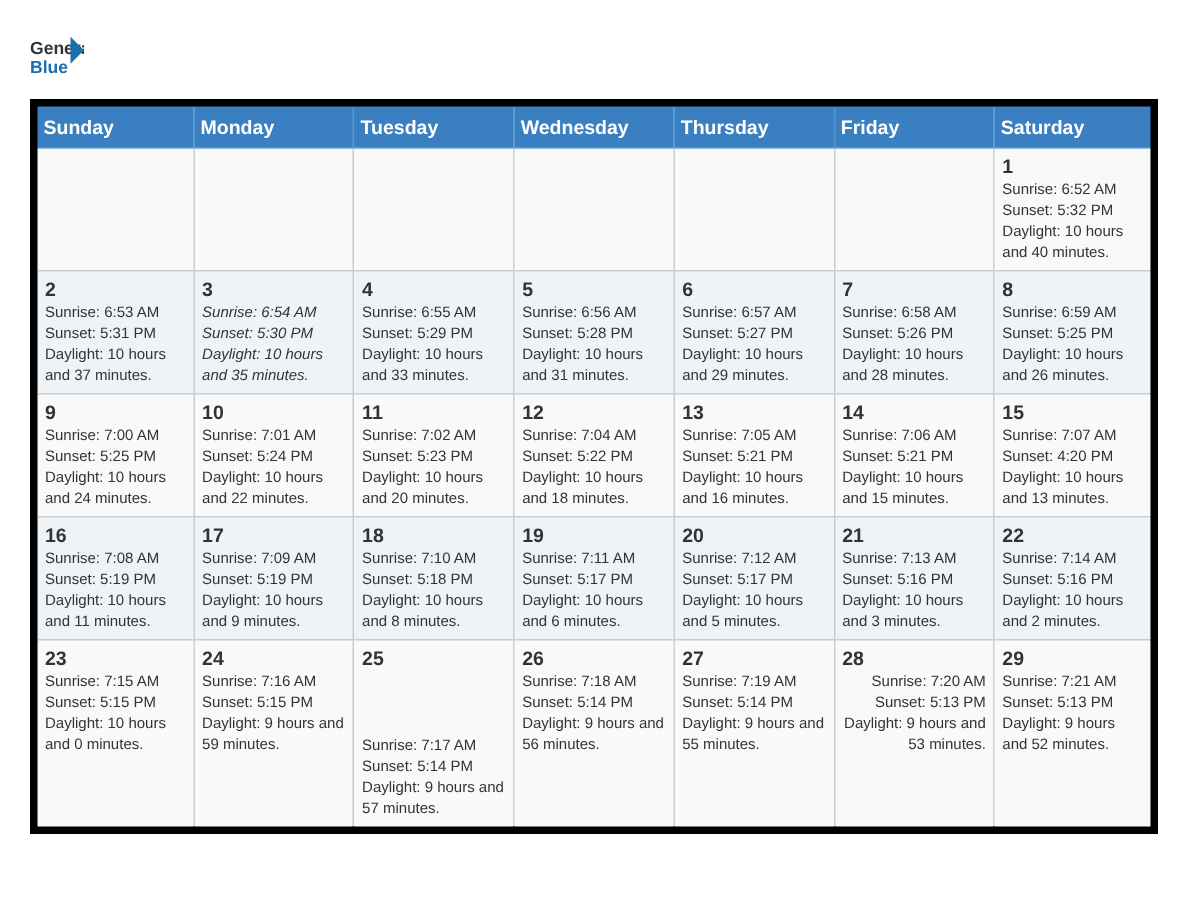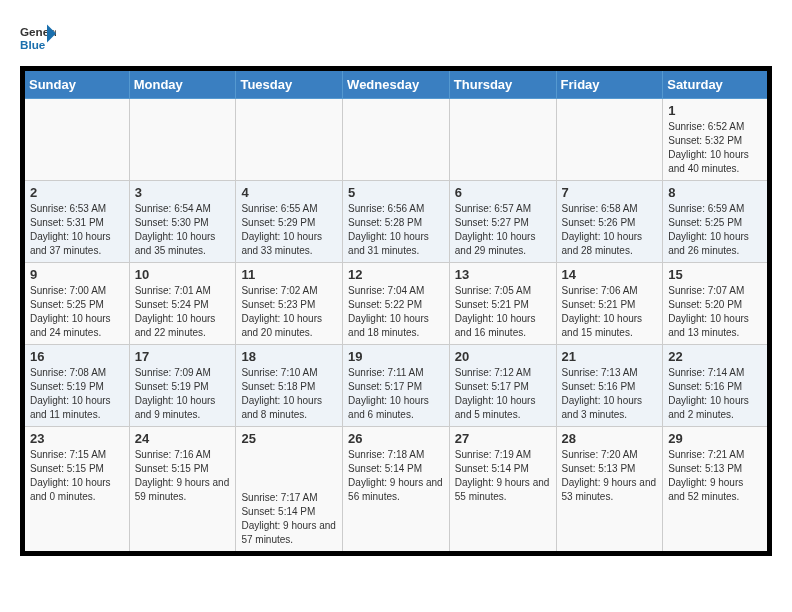--- a/index.html
+++ b/index.html
@@ -126,21 +126,21 @@
       </tr>
       <tr class="alt-row">
         <td>
           <span class="day-number">2</span>
           <div class="day-info" style="white-space: pre-line;">Sunrise: 6:53 AM
 Sunset: 5:31 PM
 Daylight: 10 hours and 37 minutes.</div>
         </td>
         <td>
           <span class="day-number">3</span>
-          <div class="day-info" style="white-space: pre-line;">Sunrise: 6:54 AM
+          <div class="day-info" style="white-space: pre-line; font-style: italic;">Sunrise: 6:54 AM
 Sunset: 5:30 PM
 Daylight: 10 hours and 35 minutes.</div>
         </td>
         <td>
           <span class="day-number">4</span>
           <div class="day-info" style="white-space: pre-line;">Sunrise: 6:55 AM
 Sunset: 5:29 PM
 Daylight: 10 hours and 33 minutes.</div>
         </td>
         <td>
@@ -201,21 +201,21 @@
         </td>
         <td>
           <span class="day-number">14</span>
           <div class="day-info" style="white-space: pre-line;">Sunrise: 7:06 AM
 Sunset: 5:21 PM
 Daylight: 10 hours and 15 minutes.</div>
         </td>
         <td>
           <span class="day-number">15</span>
           <div class="day-info" style="white-space: pre-line;">Sunrise: 7:07 AM
-Sunset: 5:20 PM
+Sunset: 4:20 PM
 Daylight: 10 hours and 13 minutes.</div>
         </td>
       </tr>
       <tr class="alt-row">
         <td>
           <span class="day-number">16</span>
           <div class="day-info" style="white-space: pre-line;">Sunrise: 7:08 AM
 Sunset: 5:19 PM
 Daylight: 10 hours and 11 minutes.</div>
         </td>
@@ -282,21 +282,21 @@
 Daylight: 9 hours and 56 minutes.</div>
         </td>
         <td>
           <span class="day-number">27</span>
           <div class="day-info" style="white-space: pre-line;">Sunrise: 7:19 AM
 Sunset: 5:14 PM
 Daylight: 9 hours and 55 minutes.</div>
         </td>
         <td>
           <span class="day-number">28</span>
-          <div class="day-info" style="white-space: pre-line;">Sunrise: 7:20 AM
+          <div class="day-info" style="white-space: pre-line; text-align: right;">Sunrise: 7:20 AM
 Sunset: 5:13 PM
 Daylight: 9 hours and 53 minutes.</div>
         </td>
         <td>
           <span class="day-number">29</span>
           <div class="day-info" style="white-space: pre-line;">Sunrise: 7:21 AM
 Sunset: 5:13 PM
 Daylight: 9 hours and 52 minutes.</div>
         </td>
       </tr>

